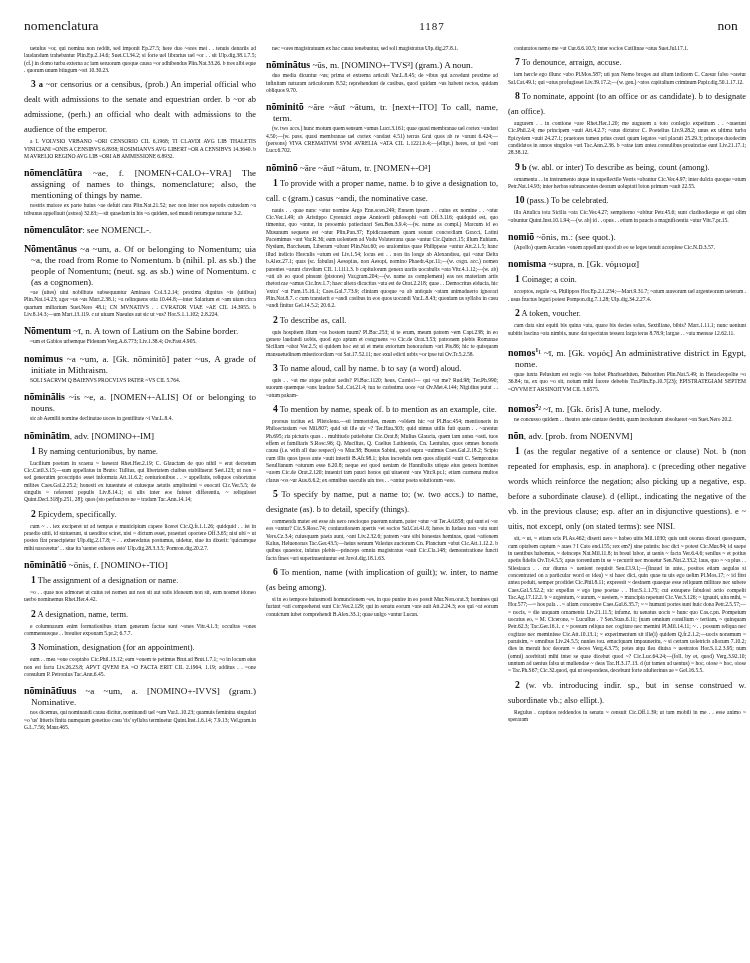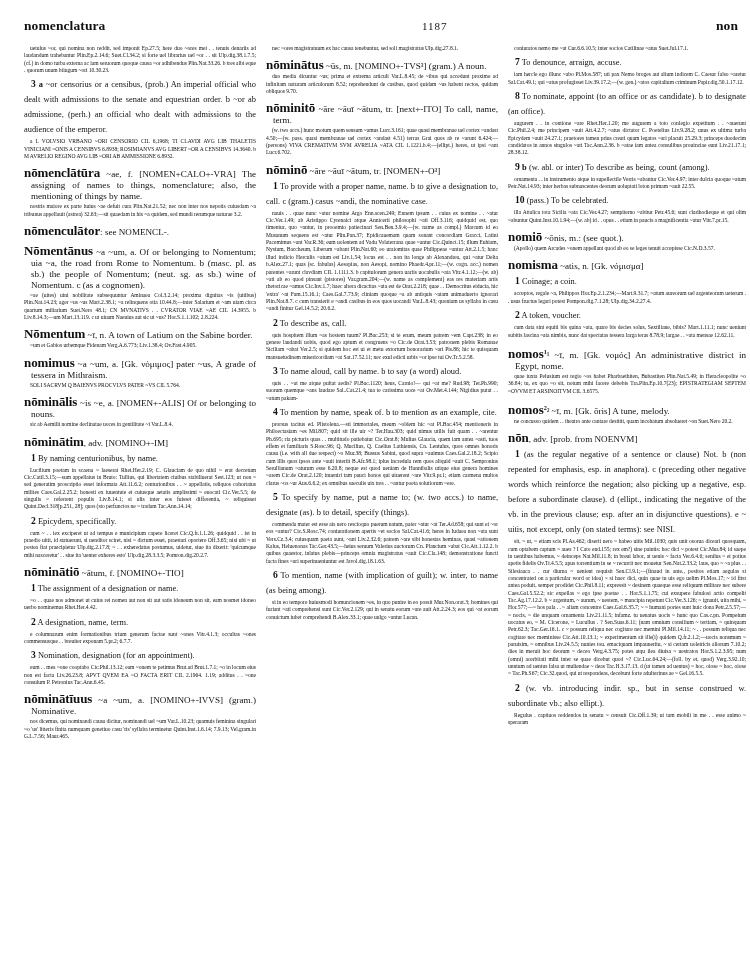--- a/index.html
+++ b/index.html
@@ -24,21 +24,21 @@
 
   
   .running-head {
     display: flex;
     align-items: baseline;
     justify-content: space-between;
     height: 20px;
     margin-bottom: 7px;
   }
   .rh-left, .rh-right {
-    font-weight: bold;
+    font-weight: normal;
     font-size: 13.5px;
     letter-spacing: 0.1px;
   }
   .rh-right { margin-right: -2px; }
   .rh-center {
     font-size: 11px;
     letter-spacing: 1px;
     font-family: "Liberation Serif", serif;
     margin-left: 48px;
   }
@@ -92,21 +92,21 @@
   .headline {
     font-size: 9.1px;
     line-height: 11px;
     margin: 0 0 1px 0;
     text-indent: -7px;
     padding-left: 7px;
     text-align: justify;
   }
   .hw {
     font-weight: bold;
-    font-size: 13px;
+    font-size: 10px;
     letter-spacing: -0.1px;
   }
   .sup { font-size: 0.68em; vertical-align: super; }
 </style>
 </head>
 <body>
 
 <div class="page">
 
   <div class="running-head">
@@ -121,44 +121,44 @@
         <p class="sense"><span class="num">3</span> <span class="lbl">a</span> <span>~or censorius or a censibus, (prob.) An imperial official who dealt with admissions to the senate and equestrian order. b ~or ab admissione, (perh.) an official who dealt with admissions to the audience of the emperor.</span></p>
         <p class="cite indent">a L VOLVSIO VRBANO ~ORI CENSORIO CIL 6,1968; TI CLAVDI AVG LIB THALETIS VINICIANI ~ONIS A CENSIBVS 6.8938; ROSIMIANVS AVG LIBERT ~OR A CENSIBVS 14.3640. b M AVRELIO REGINO AVG LIB ~ORI AB AMMISSIONE 6.8932.</p>
         <div class="entry">
           <p class="headline"><span class="hw">nōmenclātūra</span><span> ~ae, f. [NOMEN+CALO+-VRA] The assigning of names to things, nomenclature; also, the mentioning of things by name.</span></p>
           <p class="cite indent">nostris maiore ex parte huius ~ae defuit cura Plin.Nat.21.52; nec non inter nos nepotis cuiusdam ~a tribunus appellauit (astrea) 32.63;—sit quaedam in his ~a quidem, sed mundi rerumque naturae 3.2.</p>
         </div>
         <div class="entry">
           <p class="headline"><span class="hw">nōmenculātor</span><span>: see NOMENCL-.</span></p>
         </div>
         <div class="entry">
-          <p class="headline"><span class="hw">Nōmentānus</span><span> ~a ~um, a. Of or belonging to Nomentum; uia ~a, the road from Rome to Nomentum. b (masc. pl. as sb.) the people of Nomentum; (neut. sg. as sb.) wine of Nomentum. c (as a cognomen).</span></p>
+          <p class="headline"><span class="hw">Nōmentānus</span><span> ~a ~um, a. Of or belonging to Nomentum; uia ~a, the road from Rome to Nomentum. b (nihil. pl. as sb.) the people of Nomentum; (neut. sg. as sb.) wine of Nomentum. c (as a cognomen).</span></p>
           <p class="cite indent">~ae (uites) uini nobilitate subsequuntur Aminaea Col.3.2.14; proxima dignitas ~is (uitibus) Plin.Nat.14.23; ager ~us ~us Mart.2.38.1; ~a relinquens otia 10.44.8;—inter Salarium et ~am uiam circa quartum miliarium Suet.Nero 48.1; CN MVNATIVS . . CVRATOR VIAE ~AE CIL 14.3955. b Liv.8.14.3;—um Mart.13.119. c ut uiuam Naeuius aut sic ut ~us? Hor.S.1.1.102; 2.8.224.</p>
         </div>
         <div class="entry">
           <p class="headline"><span class="hw">Nōmentum</span><span> ~ī, n. A town of Latium on the Sabine border.</span></p>
           <p class="cite indent">~um et Gabios urbemque Fidenam Verg.A.6.773; Liv.1.38.4; Ov.Fast.4.905.</p>
         </div>
         <div class="entry">
-          <p class="headline"><span class="hw">nomimus</span><span> ~a ~um, a. [Gk. νόμιμος] pater ~us, A grade of tessera in Mithraism.</span></p>
+          <p class="headline"><span class="hw">nomimus</span><span> ~a ~um, a. [Gk. nōminitō] pater ~us, A grade of initiate in Mithraism.</span></p>
           <p class="cite indent">SOLI SACRVM Q BAIENVS PROCVLVS PATER ~VS CIL 5.764.</p>
         </div>
         <div class="entry">
           <p class="headline"><span class="hw">nōminālis</span><span> ~is ~e, a. [NOMEN+-ALIS] Of or belonging to nouns.</span></p>
           <p class="cite indent">sic ab Aemilii nomine declinatae uoces in gentilitate ~i Var.L.8.4.</p>
         </div>
         <div class="entry">
           <p class="headline"><span class="hw">nōminātim</span><span>, adv. [NOMINO+-IM]</span></p>
           <p class="sense"><span class="num">1</span> <span>By naming centurionibus, by name.</span></p>
           <p class="cite indent">Lucilium poetam in scaena ~ laeserat Rhet.Her.2.19; C. Glauciam de quo nihil ~ erat decretum Cic.Catil.3.15;—sum appellatus in Bruto: Tullius, qui libertatem ciuibus stabiliuerat Sest.123; ut non ~ sed generatim proscriptio esset informata Att.11.6.2; centurionibus . . ~ appellatis, reliquos cohortatus milites Caes.Gal.2.25.2; honesti ex iuuentute et cuiusque aetatis amplissimi ~ euocati Cic.Ver.5.5; de singulis ~ referrent populis Liv.8.14.1; si ulis inter eos fuisset differentia, ~ reliquisset Quint.Decl.318[p.251, 28]; quos (sto perfunctos ne ~ tradam Tac.Ann.14.14;</p>
           <p class="sense"><span class="num">2</span> <span>Epicydem, specifically.</span></p>
           <p class="cite indent">cum ~ . . iex exciperet ut ad tempus e municipium capere liceret Cic.Q.fr.1.1.26; quidquid . . ist in praedio uitii, id statuerunt, si uenditor sciret, nisi ~ dictum esset, praestari oportere Off.3.65; nisi ubi ~ ut postea fiat praecipietur Ulp.dig.2.17.8; ~ . . exheredatus postumus, uidetur, siue ita dixerit: 'quicumque mihi nasceretur' . . siue ita 'uenter exheres esto' Ulp.dig.28.3.3.5; Pomron.dig.20.2.7.</p>
         </div>
         <div class="entry">
-          <p class="headline"><span class="hw">nōminātiō</span><span> ~ātum, f. [NOMINO+-TIO]</span></p>
+          <p class="headline"><span class="hw">nōminātiō</span><span> ~ōnis, f. [NOMINO+-TIO]</span></p>
           <p class="sense"><span class="num">1</span> <span>The assignment of a designation or name.</span></p>
           <p class="cite indent">~o . . quae nos admonet ut cuius rei nomen aut non sit aut satis idoneum non sit, eam nosmet idoneo uerbo nominemus Rhet.Her.4.42.</p>
           <p class="sense"><span class="num">2</span> <span>A designation, name, term.</span></p>
           <p class="cite indent">e columnarum enim formationibus trium generum factae sunt ~ones Vitr.4.1.3; occultas ~ones commensusque . . breuiter exponam 5.pr.2; 6.7.7.</p>
           <p class="sense"><span class="num">3</span> <span>Nomination, designation (for an appointment).</span></p>
           <p class="cite indent">eum . . mea ~one cooptabo Cic.Phil.13.12; eam ~onem te petimus Brut.ad Brut.1.7.1; ~o in locum eius non est facta Liv.26.23.8; APVT QVEM EA ~O FACTA ERIT CIL 2.1964. 1.19; additus . . ~one consulum P. Petronius Tac.Ann.6.45.</p>
         </div>
         <div class="entry">
           <p class="headline"><span class="hw">nōminātīuus</span><span> ~a ~um, a. [NOMINO+-IVVS] (gram.) Nominative.</span></p>
           <p class="cite indent">nos dicemus, qui nominandi causa dicitur, nominandi uel ~um Var.L.10.23; quamuis feminina singulari ~o 'us' litteris finita numquam genetiuo casu 'ris' syllaba terminetur Quint.Inst.1.6.14; 7.9.13; Vel.gram.in G.L.7.56; Maur.465.</p>
@@ -198,21 +198,21 @@
         <p class="cite indent">augurem . . in contione ~are Rhet.Her.1.20; me augurem a toto conlegio expetitum . . ~auerunt Cic.Phil.2.4; me principem ~auit Att.4.2.7; ~atus dictator C. Poetelius Liv.9.28.2; unus ex ultima turba Epicydem ~auit 24.27.1; praetores tamen prius creari quam legatos ~ari placuit 25.29.3; princeps duodecim candidatos in annos singulos ~ari Tac.Ann.2.36. b ~atae iam antea consulibus prouinciae eunt Liv.21.17.1; 28.38.12.</p>
         <p class="sense"><span class="num">9</span> <span class="lbl">b</span> <span>(w. abl. or inter) To describe as being, count (among).</span></p>
         <p class="cite indent">ornamenta . . in instrumento atque in supellectile Verris ~abantur Cic.Ver.4.97; inter dulcia quoque ~atum Petr.Nat.14.93; inter herbas subnascentes deorum uoluptati loton primam ~auit 22.55.</p>
         <p class="sense"><span class="num">10</span> <span>(pass.) To be celebrated.</span></p>
         <p class="cite indent">illa Attalica tota Sicilia ~ata Cic.Ver.4.27; sempiterno ~abitur Petr.45.6; sunt clarihodieque et qui olim ~abuntur Quint.Inst.10.1.94;—(w. ab) id . . opus . . etiam in paucis a magnificentia ~atur Vitr.7.pr.15.</p>
         <div class="entry">
           <p class="headline"><span class="hw">nomiō</span><span> ~ōnis, m.: (see quot.).</span></p>
           <p class="cite indent">(Apollo) quem Arcades ~onem appellant quod ab eo se leges tenuit accepisse Cic.N.D.3.57.</p>
         </div>
         <div class="entry">
-          <p class="headline"><span class="hw">nomisma</span><span> ~atis, n. [Gk. νόμισμα]</span></p>
+          <p class="headline"><span class="hw">nomisma</span><span> ~supra, n. [Gk. νόμισμα]</span></p>
           <p class="sense"><span class="num">1</span> <span>Coinage; a coin.</span></p>
           <p class="cite indent">acceptos, regale ~a, Philippos Hor.Ep.2.1.234;—Mart.9.31.7; ~atum aureorum uel argenteorum ueterum . . usus fructus legari potest Pompon.dig.7.1.28; Ulp.dig.34.2.27.4.</p>
           <p class="sense"><span class="num">2</span> <span>A token, voucher.</span></p>
           <p class="cite indent">cum data sint equiti bis quina ~ata, quare bis decies solus, Sextiliane, bibis? Mart.1.11.1; nunc ueniunt subitis lascina ~ata nimbis, nunc dat spectatas tessera larga teras 8.78.9; largae . . ~ata mensae 12.62.11.</p>
         </div>
         <div class="entry">
           <p class="headline"><span class="hw">nomos</span><span class="hw sup">1</span><span>¹ ~ī, m. [Gk. νομός] An administrative district in Egypt, nome.</span></p>
           <p class="cite indent">quae iuxta Pelusium est regio ~os habet Pharbaethiten, Bubastiten Plin.Nat.5.49; in Heracleopolite ~o 36.84; tu, ex quo ~o sit, notum mihi facere debebis Tra.Plin.Ep.10.7(23); EPISTRATEGIAM SEPTEM ~OVVM ET ARSINOITVM CIL 3.6575.</p>
         </div>
         <div class="entry">

